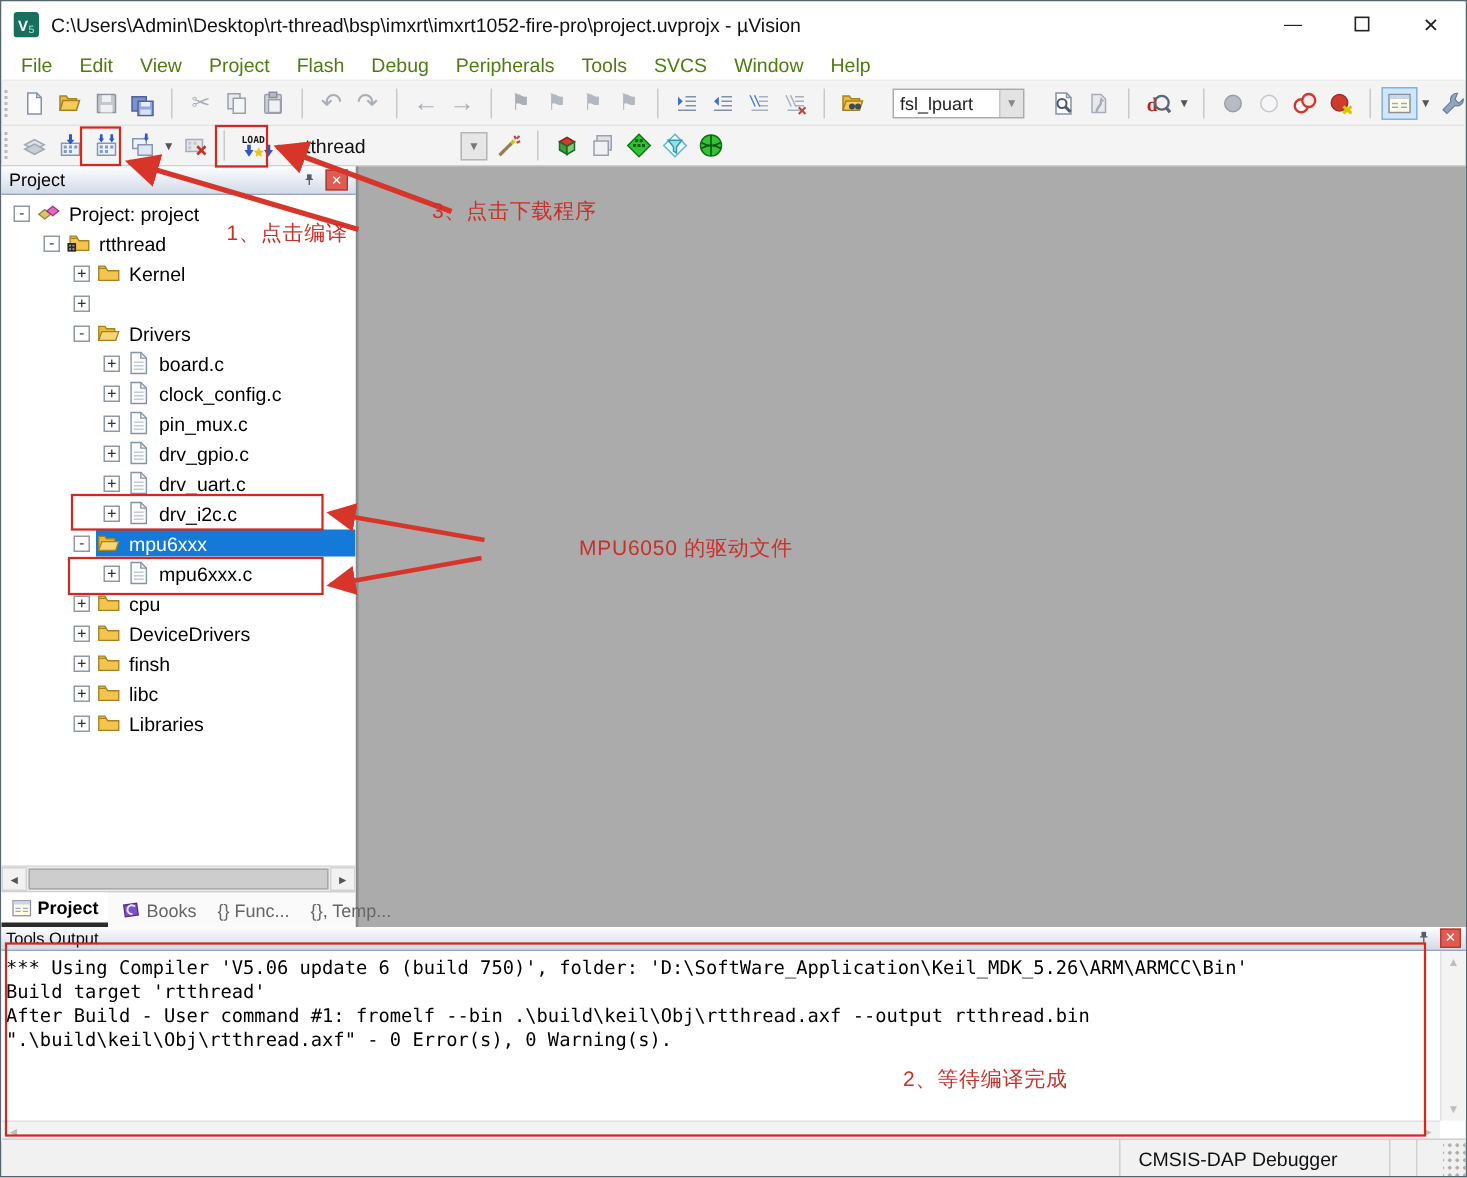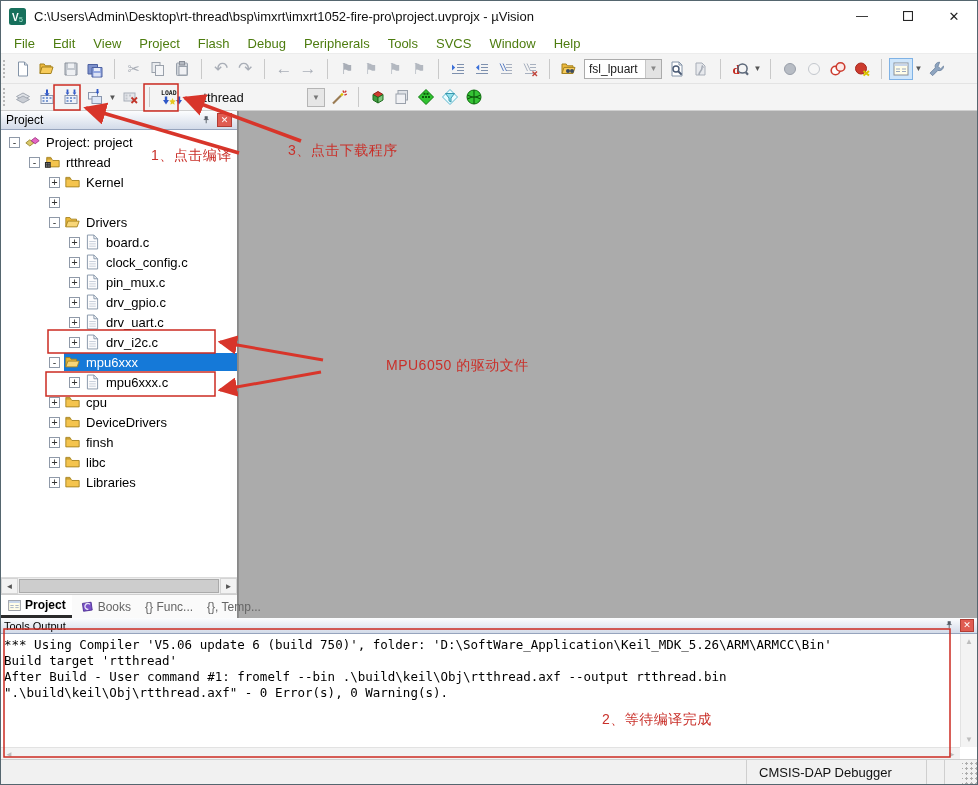--- a/index.html
+++ b/index.html
@@ -25,21 +25,21 @@
   .tb2 { top:83px; height:27px; border-bottom:1px solid #cfcfcf; }
   .tb-grip { width:7px; height:18px; border-left:2px dotted #b8b8b8; margin:0 1px 0 2px; flex:none; }
   .tb-div { width:8px; height:20px; border-left:1px solid #c9c9c9; margin-left:7px; flex:none; }
   .tbi { width:24px; height:22px; display:flex; align-items:center; justify-content:center; flex:none; }
   .tbi svg { width:18px; height:18px; }
   .tbi.wide { width:32px; }
   .tbi.wide svg { width:30px; height:18px; }
   .tbi.hl { background:#cfe6fb; border:1px solid #7fb2e5; }
   .uni { font-size:15px; line-height:1; }
   .caret { width:11px; font-size:8px; color:#555; text-align:center; flex:none; }
-  .combo { width:78px; height:20px; background:#fff; border:1px solid #ababab; display:flex; align-items:center; margin:0 3px; flex:none; }
+  .combo { width:88px; height:20px; background:#fff; border:1px solid #ababab; display:flex; align-items:center; margin:0 14px; flex:none; }
   .combo-text { flex:1; font-size:12px; padding-left:4px; color:#222; white-space:nowrap; overflow:hidden; }
   .combo-btn { width:16px; height:18px; background:#e3e3e3; border-left:1px solid #c6c6c6; font-size:8px; color:#888; display:flex; align-items:center; justify-content:center; }
   .target-combo { width:134px; height:21px; display:flex; align-items:center; margin:0 2px; flex:none; }
   .target-text { flex:1; font-size:13px; color:#111; padding-left:8px; white-space:nowrap; }
   .target-btn { width:18px; height:19px; background:#e6e6e6; border:1px solid #b5b5b5; font-size:8px; color:#777; display:flex; align-items:center; justify-content:center; }
 
   
   .main { position:absolute; top:110px; left:0; right:0; height:507px; background:#ababab; }
   .workspace { position:absolute; left:237px; top:0; right:0; bottom:0; background:#ababab; border-left:1px solid #8e8e8e; }
   .pp { position:absolute; left:0; top:0; width:237px; height:100%; background:#fff; border-right:1px solid #888; }
@@ -762,17 +762,17 @@
     <line x1="238" y1="152" x2="85" y2="107" stroke="#d8352a" stroke-width="3.5" marker-end="url(#ah)"></line>
     <line x1="300" y1="140" x2="184" y2="97" stroke="#d8352a" stroke-width="3.5" marker-end="url(#ah)"></line>
     <rect x="47" y="329" width="167" height="23" fill="none" stroke="#cc2b22" stroke-width="1.5"></rect>
     <rect x="45" y="371" width="169" height="24" fill="none" stroke="#cc2b22" stroke-width="1.5"></rect>
     <line x1="322" y1="359" x2="219" y2="341" stroke="#d8352a" stroke-width="3" marker-end="url(#ah)"></line>
     <line x1="320" y1="371" x2="219" y2="389" stroke="#d8352a" stroke-width="3" marker-end="url(#ah)"></line>
     <rect x="3" y="628" width="946" height="128" fill="none" stroke="#cc2b22" stroke-width="1.5"></rect>
   </svg>
 
   <div class="annot" style="left:150px; top:146px;">1、点击编译</div>
-  <div class="annot" style="left:287px; top:141px;">3、点击下载程序</div>
+  <div class="annot" style="left:287px; top:131px;">3、点击下载程序</div>
   <div class="annot" style="left:341px; top:356px;margin-left:44px;">MPU6050 的驱动文件</div>
   <div class="annot" style="left:601px; top:710px;">2、等待编译完成</div>
 
 </div>
 
 </body></html>

